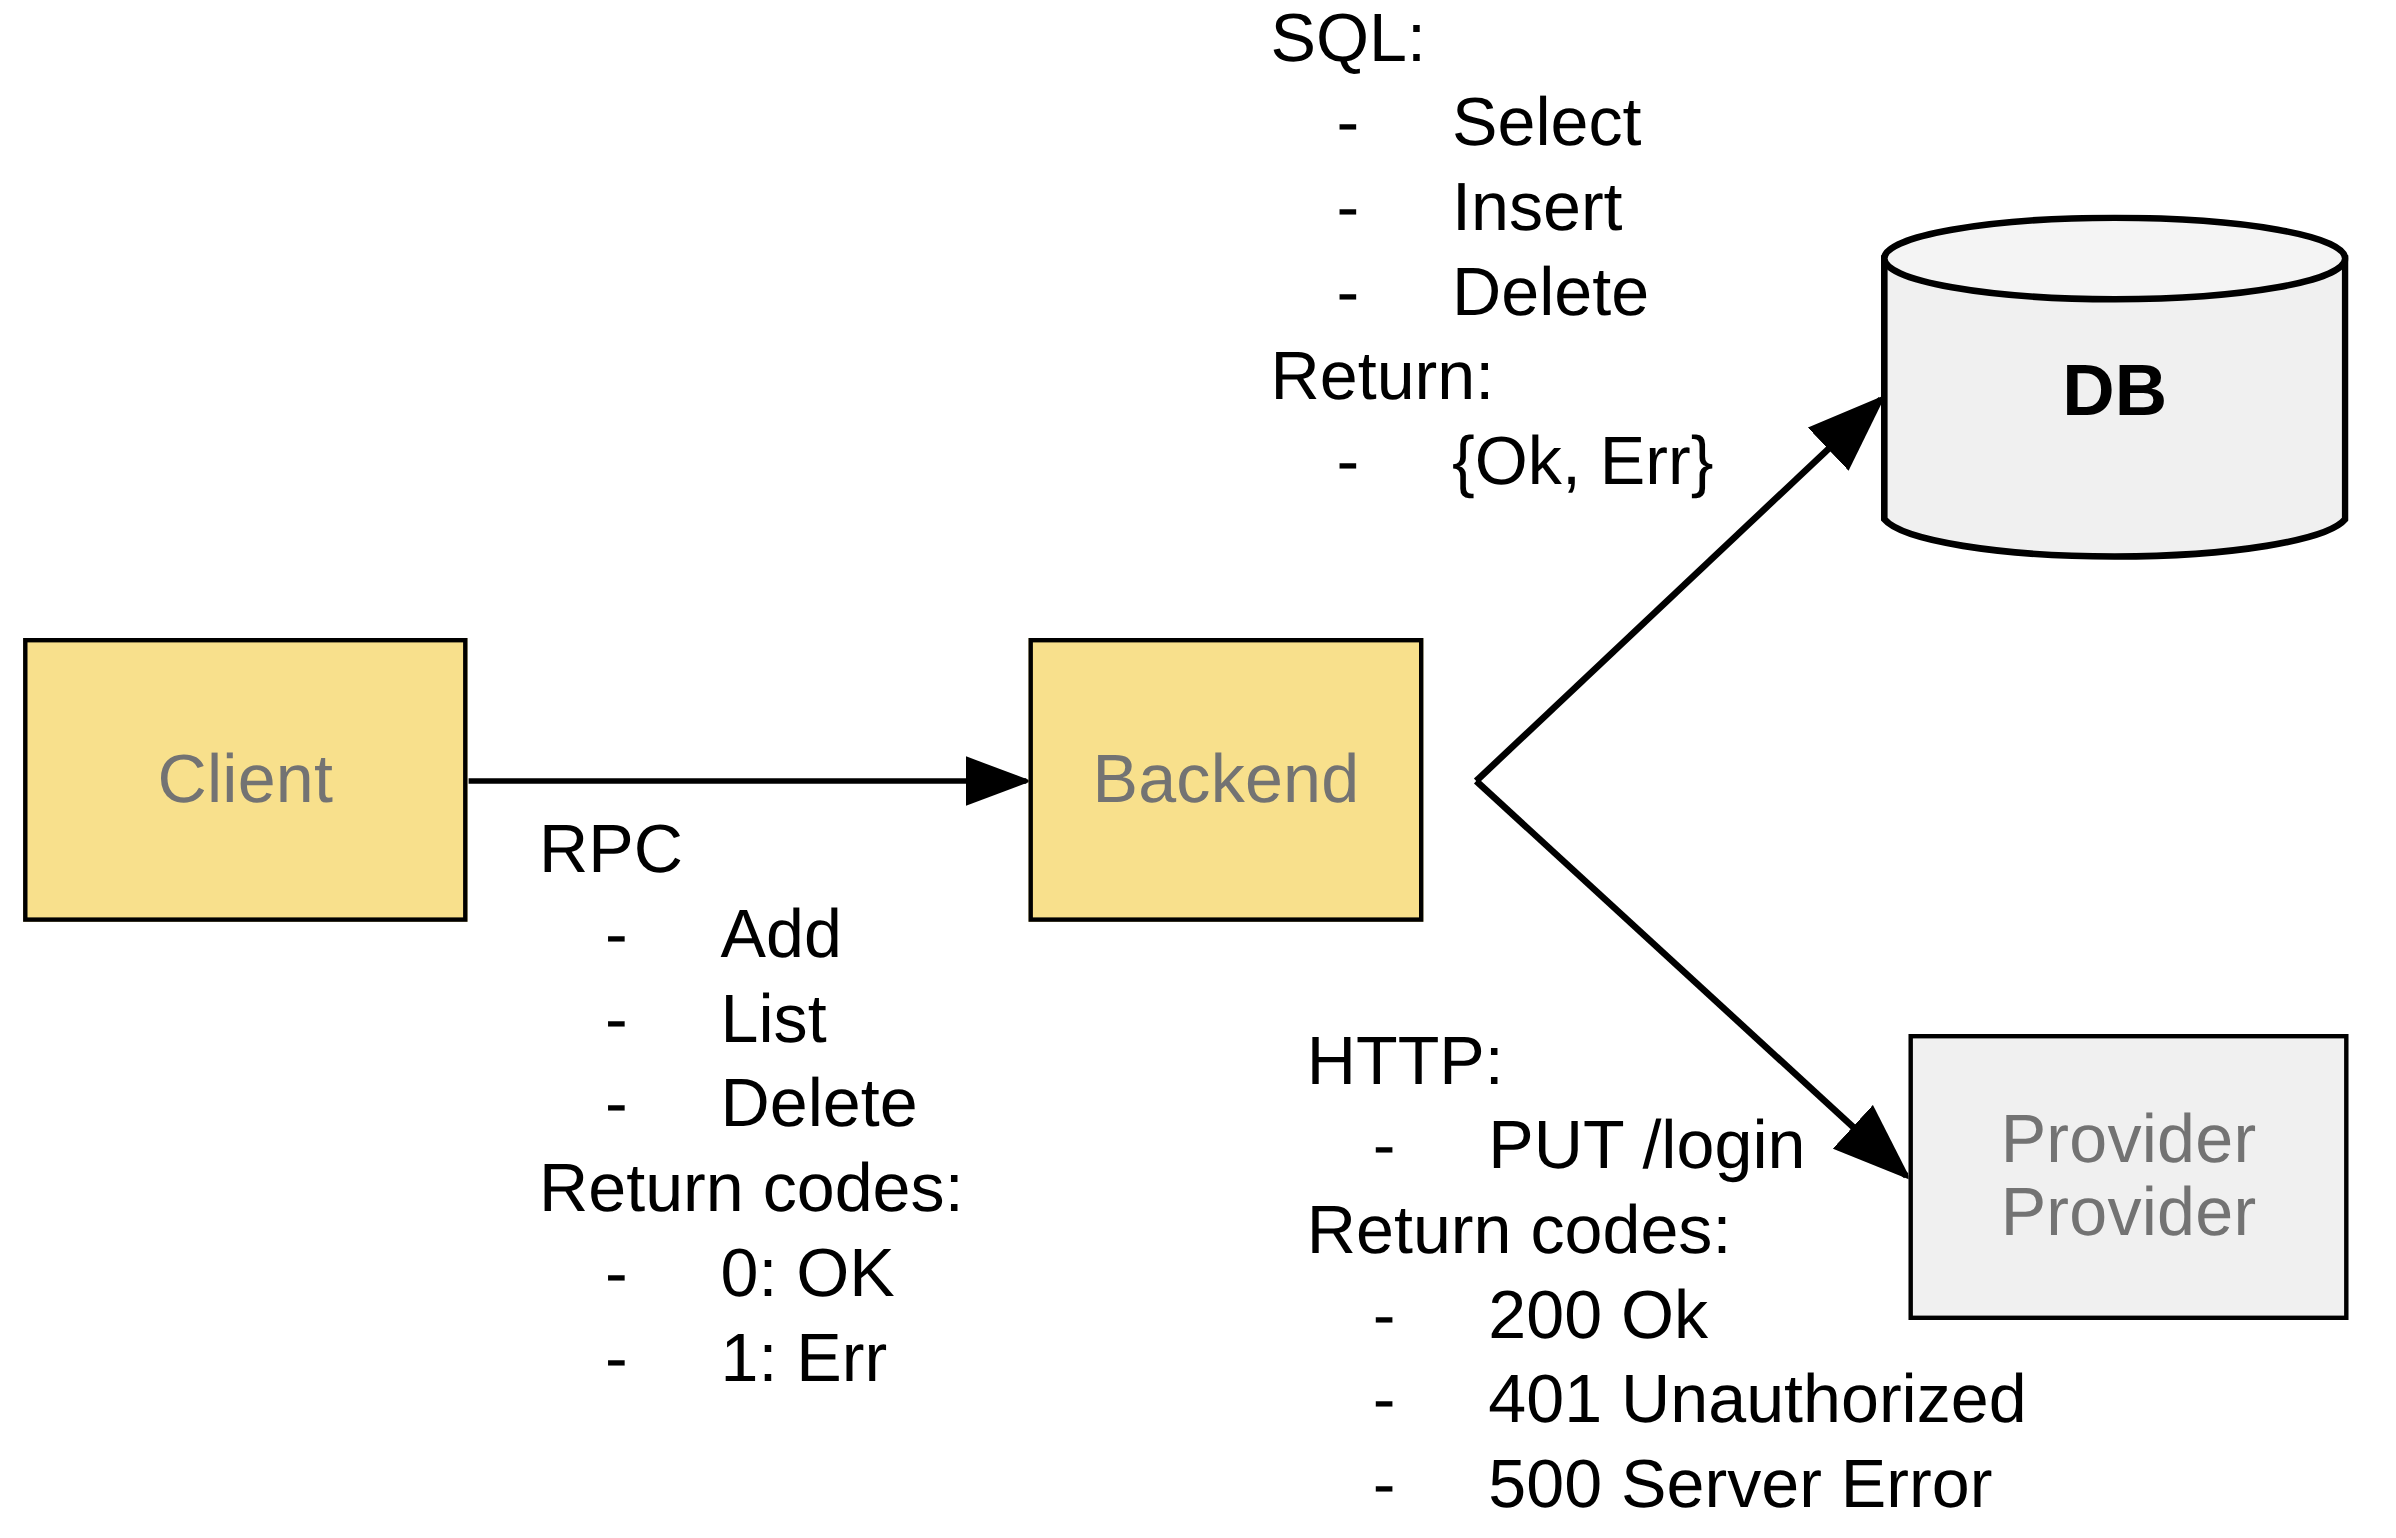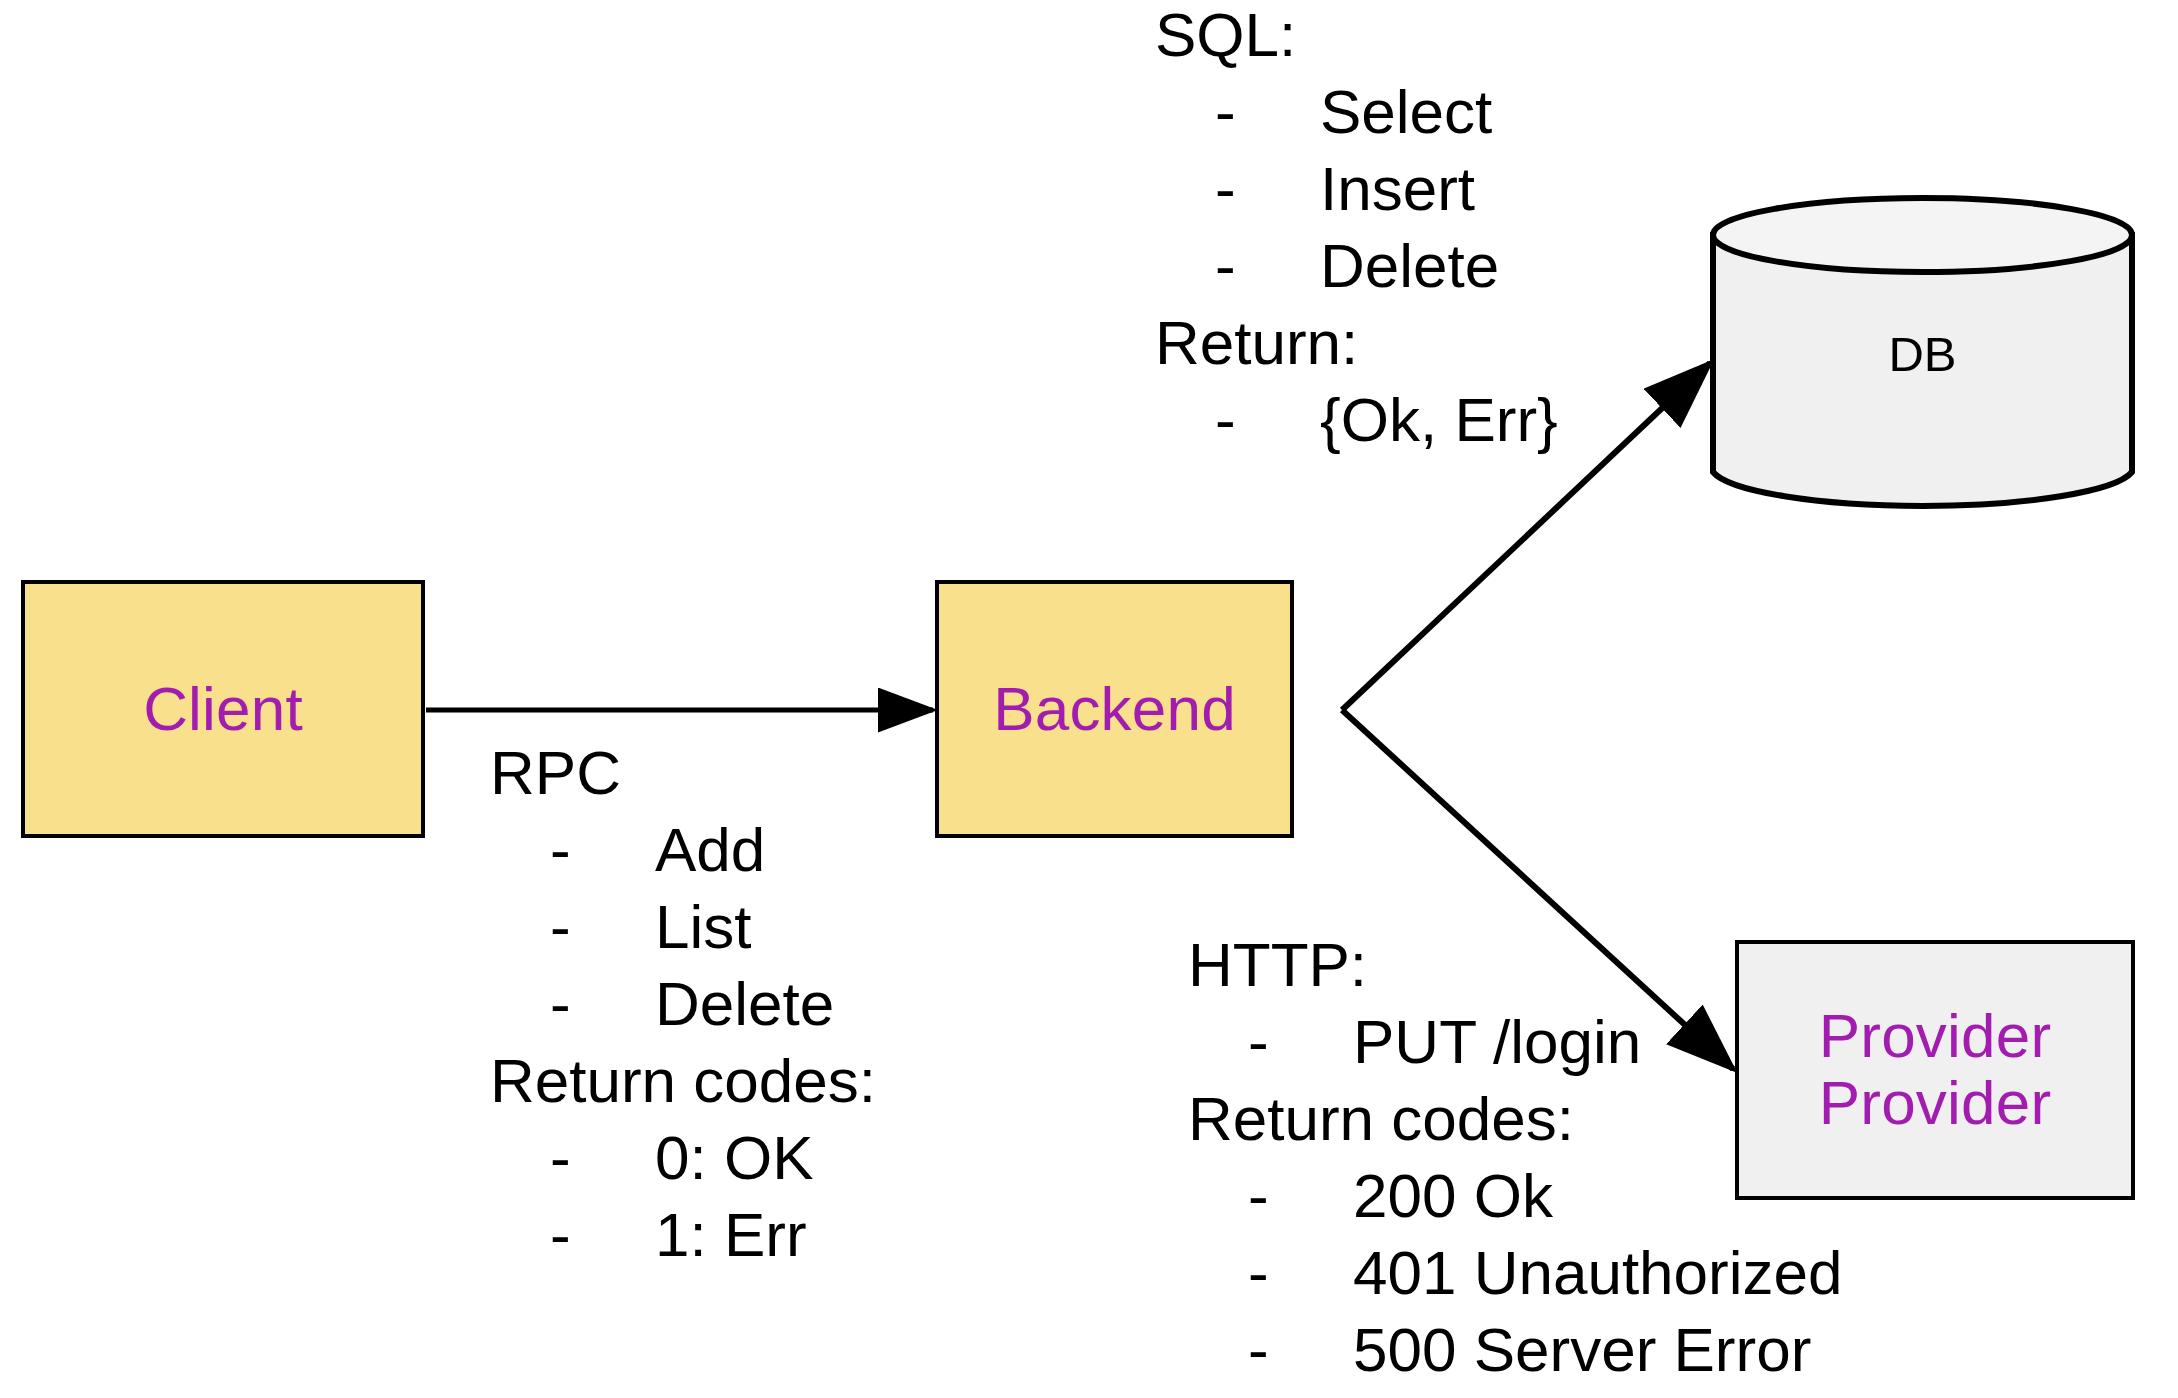--- a/index.html
+++ b/index.html
@@ -32,21 +32,21 @@
     box-sizing: border-box;
     border: 4px solid #000000;
     display: flex;
     align-items: center;
     justify-content: center;
     text-align: center;
   }
   .node-box .node-label {
     font-size: 62px;
     line-height: 1.08;
-    color: #a21caf;
+    color: #737373;
     letter-spacing: 0.2px;
   }
   #client-node {
     left: 21px;  top: 580px;  width: 404px;  height: 258px;
     background: #F8E08C;
   }
   #backend-node {
     left: 935px; top: 580px;  width: 359px;  height: 258px;
     background: #F8E08C;
   }
@@ -57,21 +57,21 @@
 
   
   #db-node {
     position: absolute;
     left: 1710px; top: 195px; width: 425px; height: 317px;
   }
   #db-node .db-label {
     position: absolute;
     left: 0; top: 0; width: 425px; height: 317px;
     display: flex; align-items: center; justify-content: center;
-    font-size: 49px; color: #000000;
+    font-size: 66px; color: #000000; font-weight: bold;
   }
 
   
   .ann-block {
     position: absolute;
     color: #000000;
     font-size: 62px;
     line-height: 77px;
     white-space: nowrap;
   }

